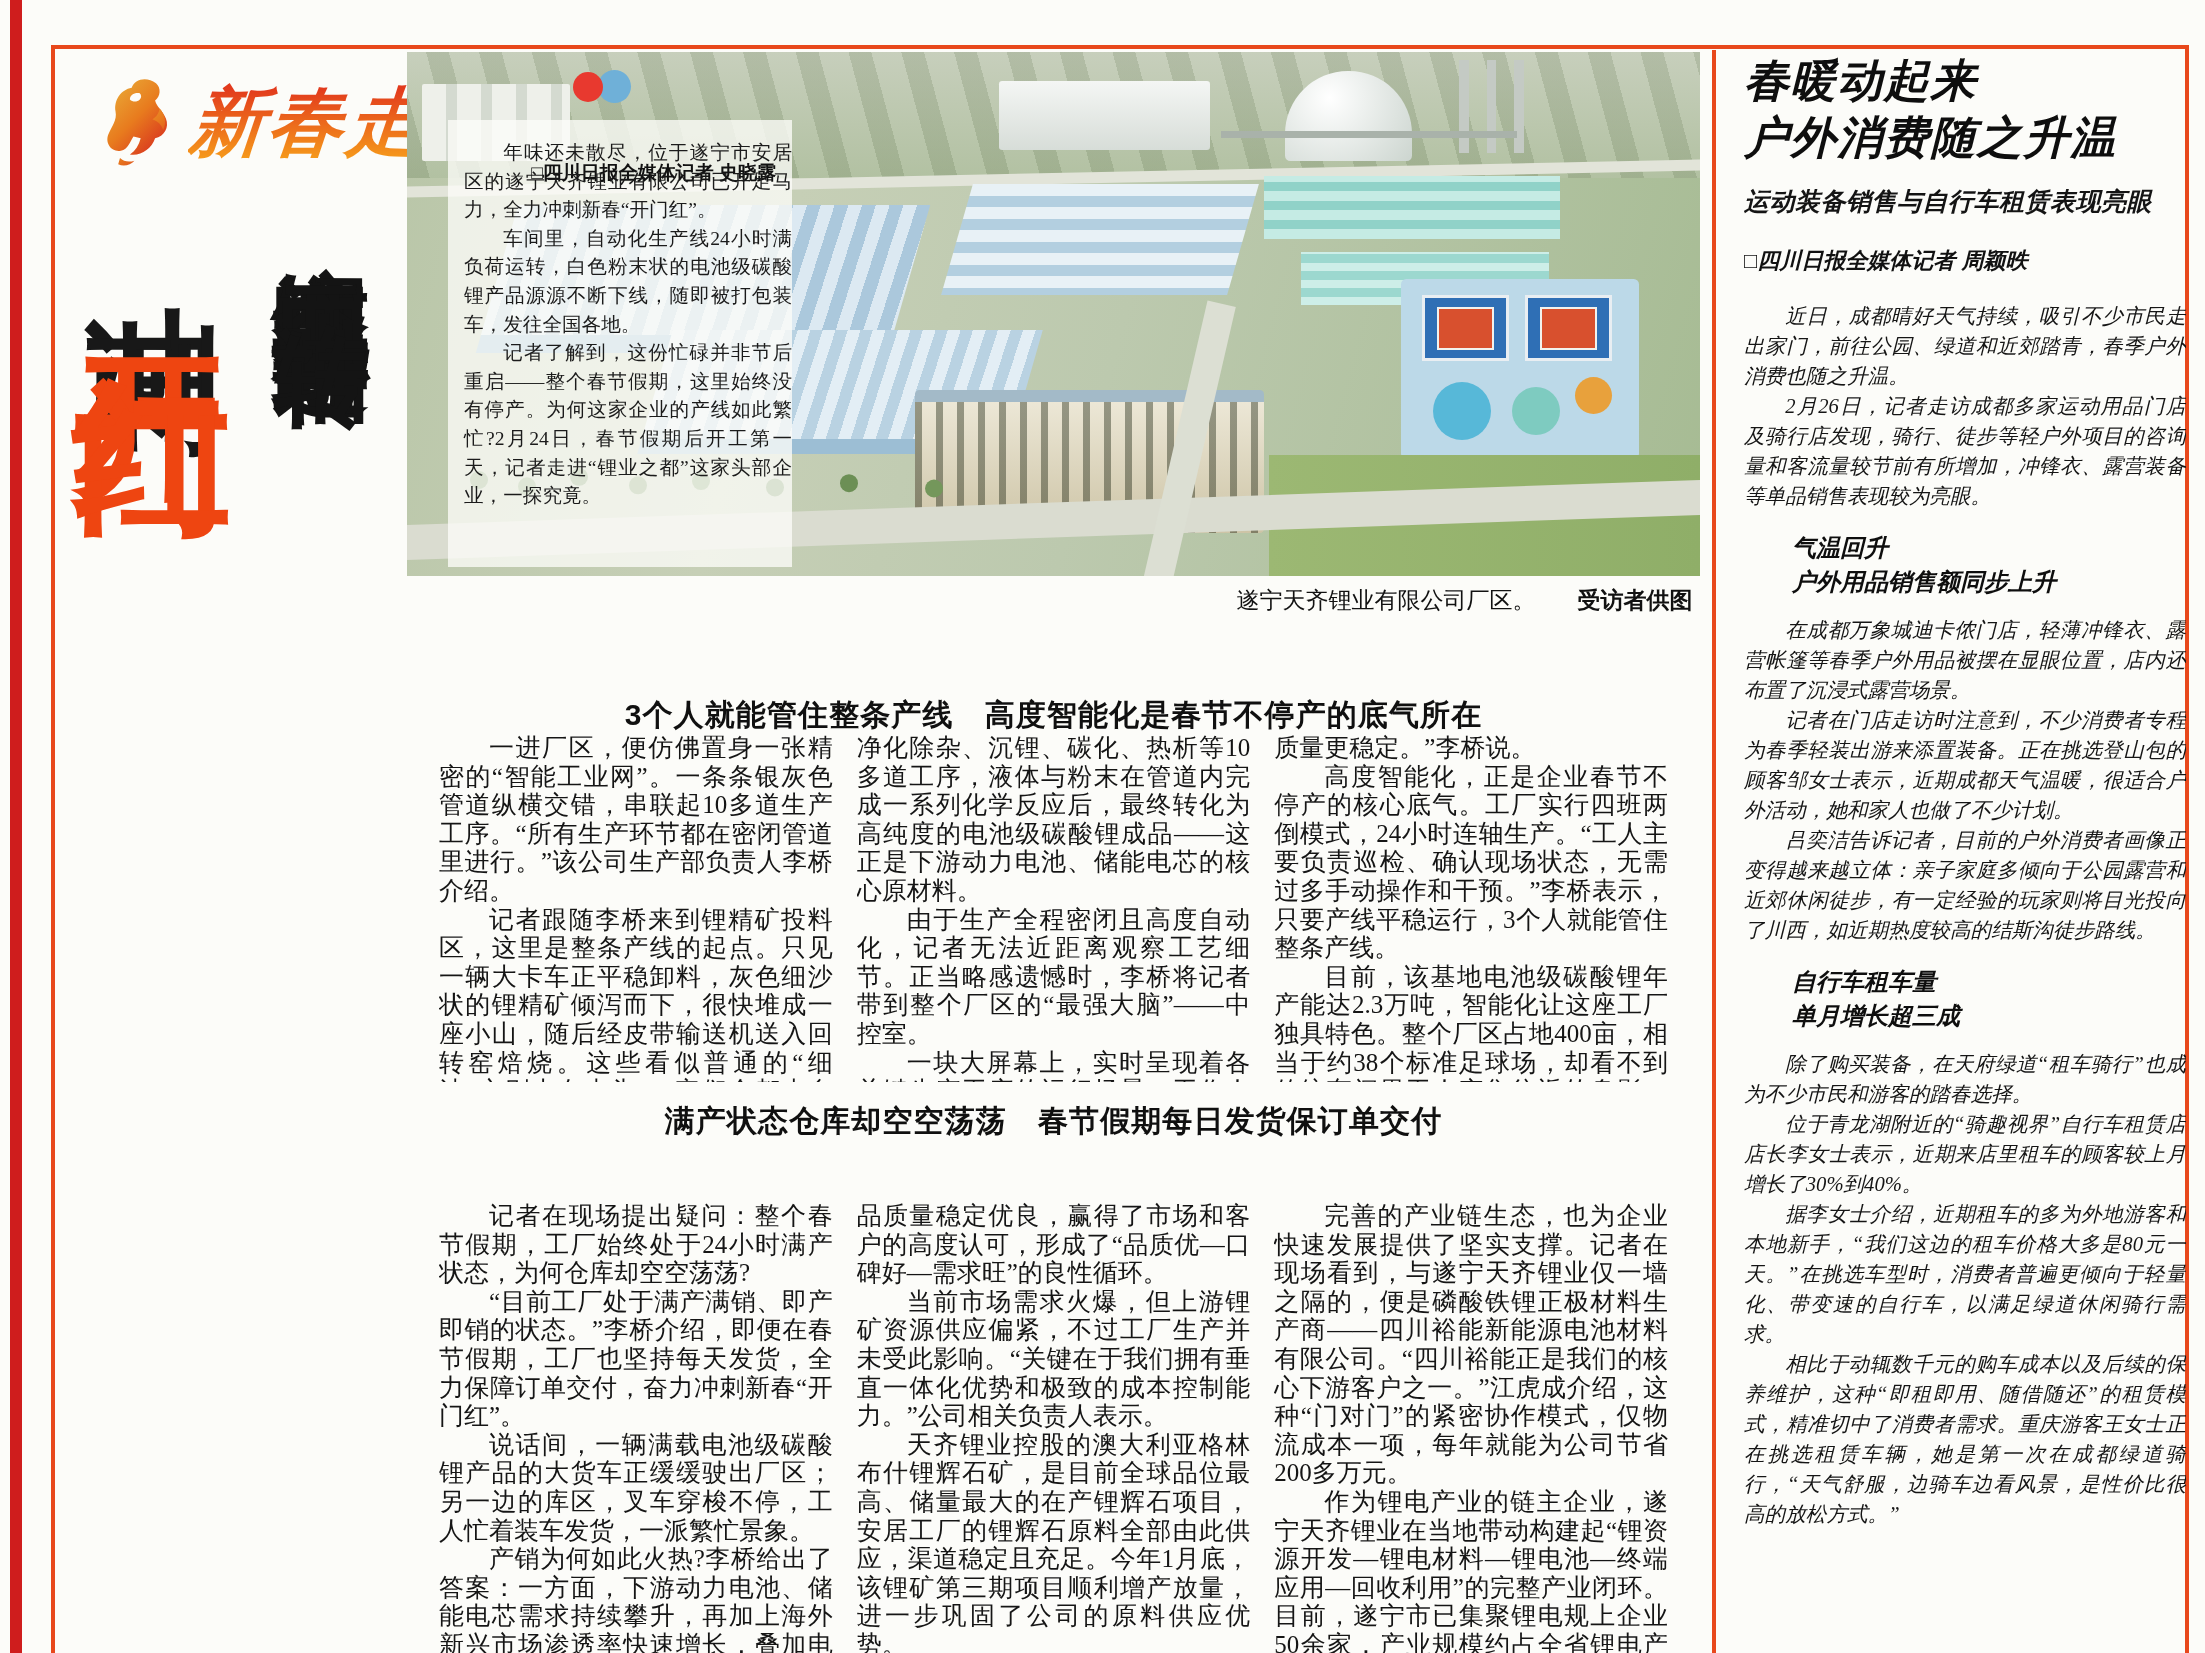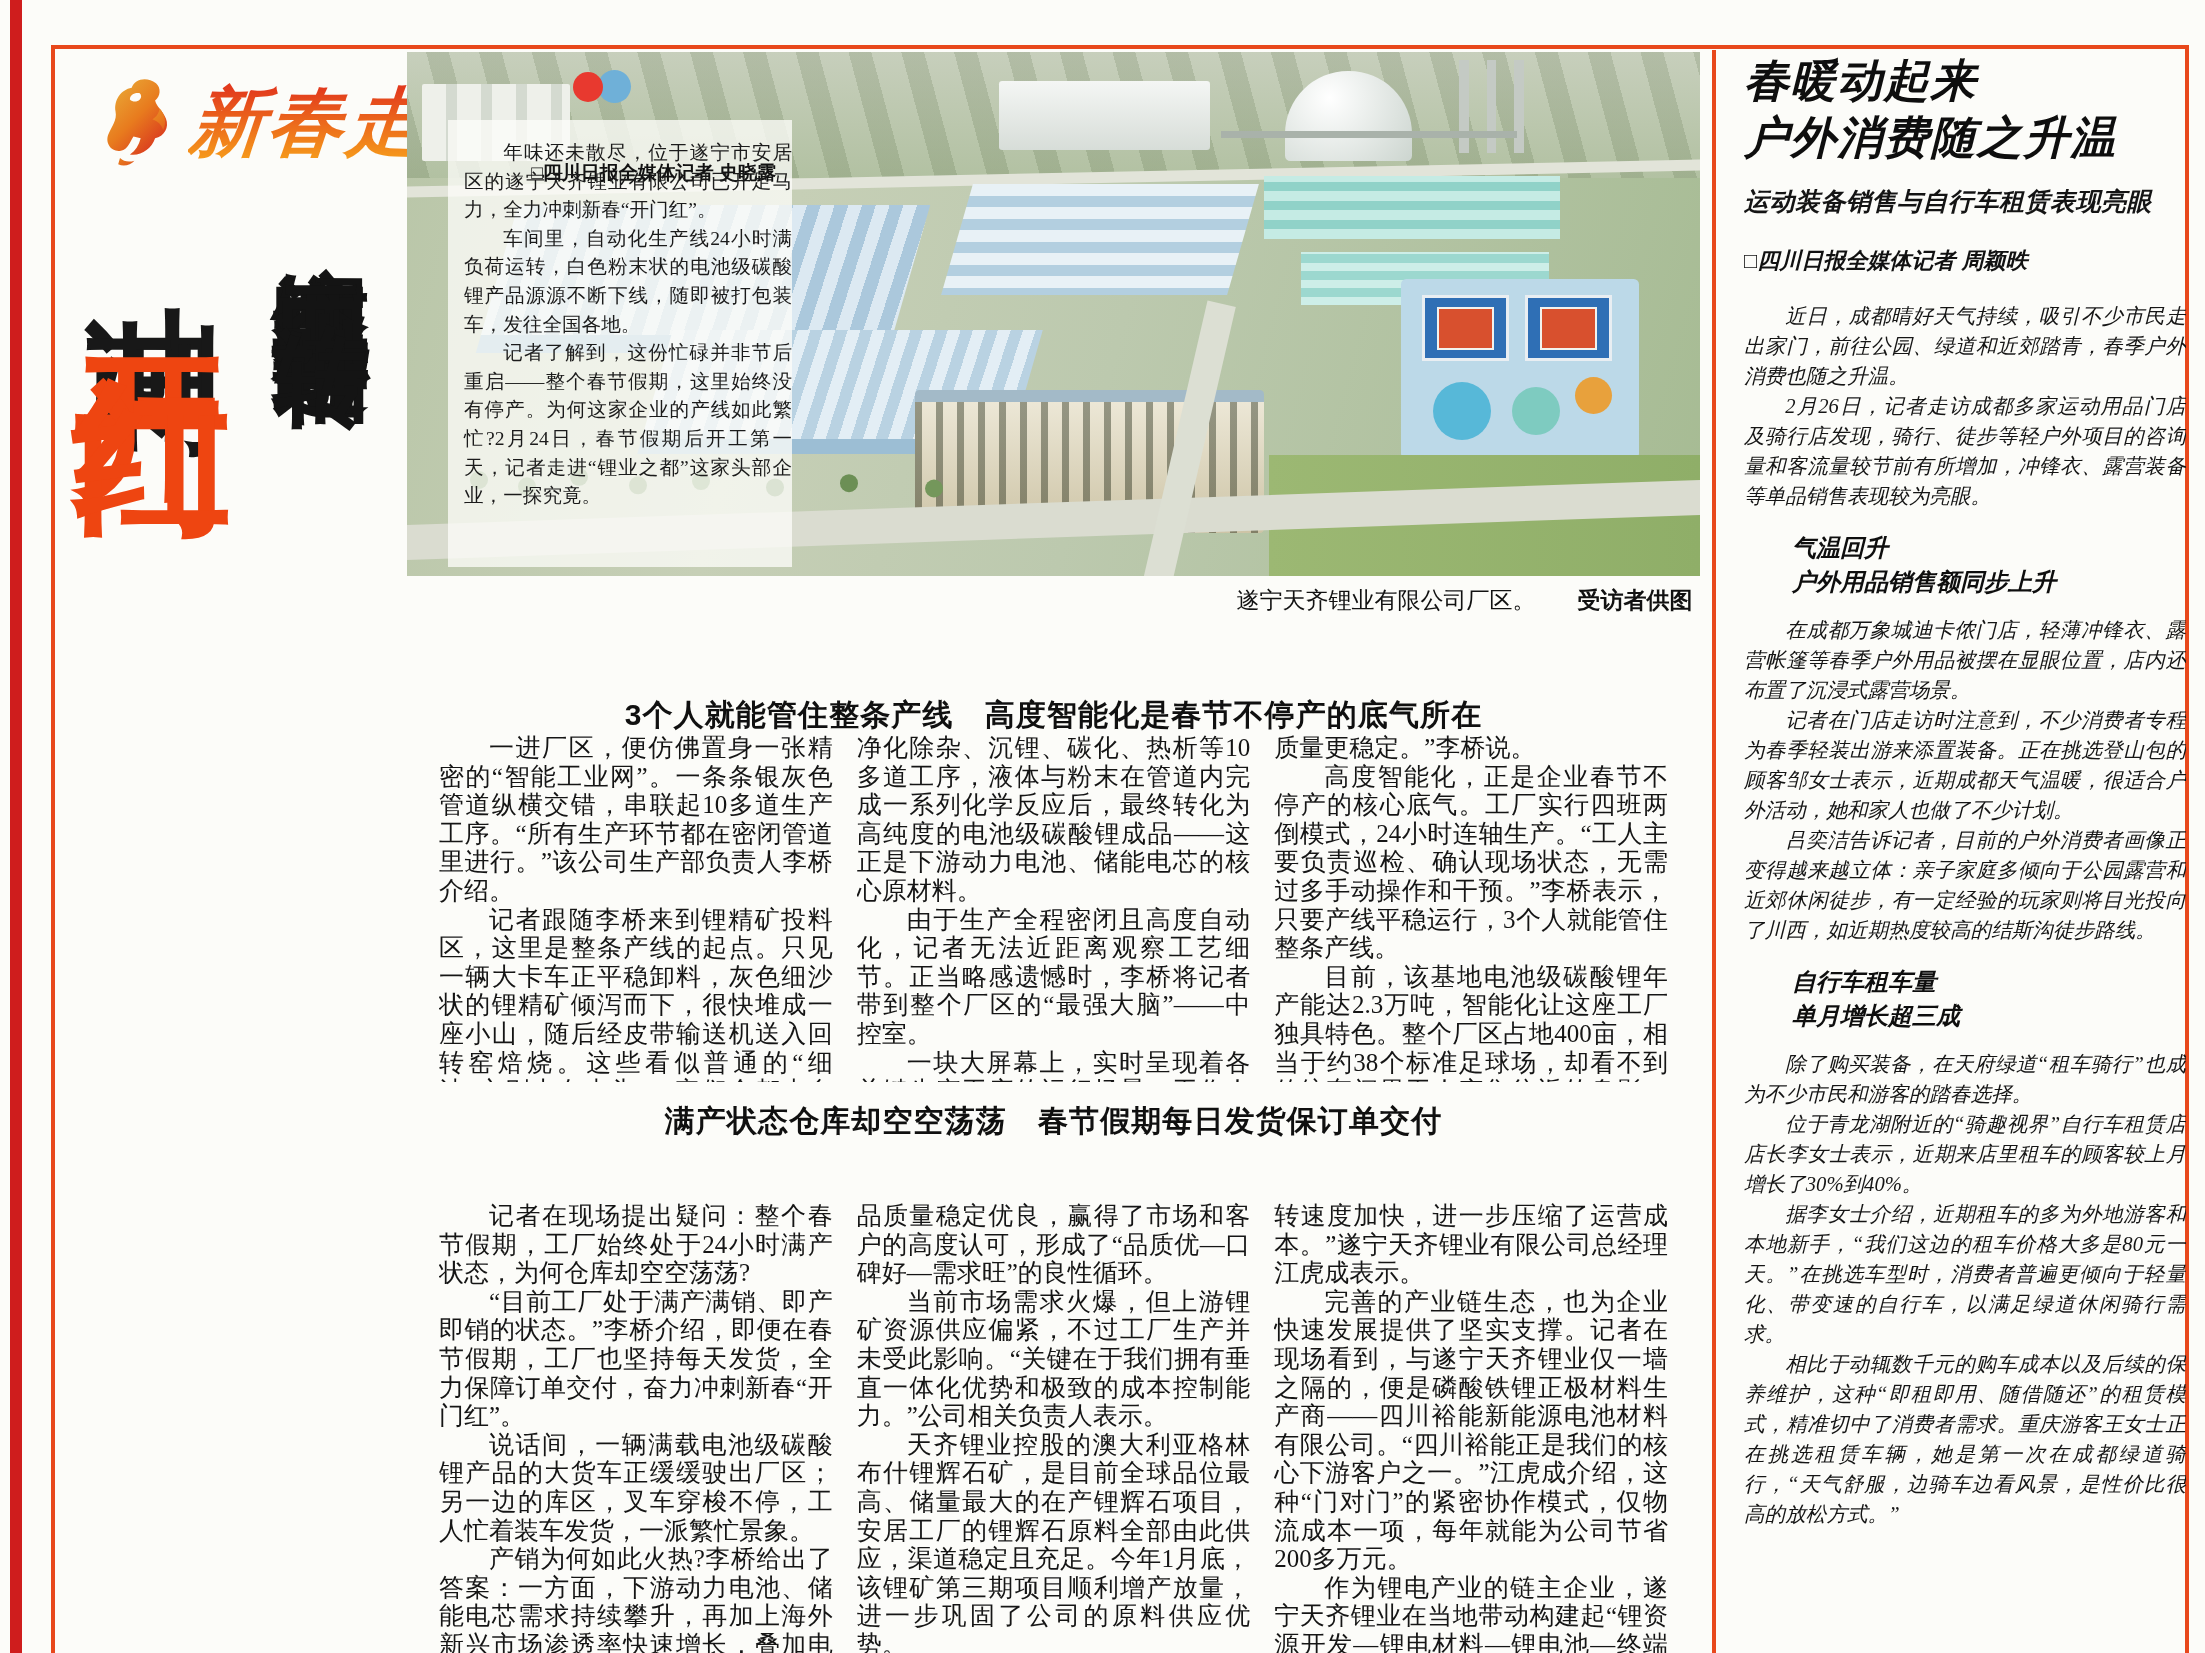--- a/index.html
+++ b/index.html
@@ -203,21 +203,20 @@
         <p class="para ind">说话间，一辆满载电池级碳酸锂产品的大货车正缓缓驶出厂区；另一边的库区，叉车穿梭不停，工人忙着装车发货，一派繁忙景象。</p>
         <p class="para ind">产销为何如此火热?李桥给出了答案：一方面，下游动力电池、储能电芯需求持续攀升，再加上海外新兴市场渗透率快速增长，叠加电池出口退税政策调整的影响，一季度锂电企业“抢出口”效应明显，带动锂盐刚需持续走高；另一方面，公司坚守品质为先，建立了完善的质量管控体系，严控生产各环节，产</p>
       </div>
     <div class="col">
         <p class="para">品质量稳定优良，赢得了市场和客户的高度认可，形成了“品质优—口碑好—需求旺”的良性循环。</p>
         <p class="para ind">当前市场需求火爆，但上游锂矿资源供应偏紧，不过工厂生产并未受此影响。“关键在于我们拥有垂直一体化优势和极致的成本控制能力。”公司相关负责人表示。</p>
         <p class="para ind">天齐锂业控股的澳大利亚格林布什锂辉石矿，是目前全球品位最高、储量最大的在产锂辉石项目，安居工厂的锂辉石原料全部由此供应，渠道稳定且充足。今年1月底，该锂矿第三期项目顺利增产放量，进一步巩固了公司的原料供应优势。</p>
         <p class="para ind">成本控制方面，作为天齐锂业的旗舰工厂，安居基地的自动化水平和生产工艺均处于全球领先地位，有效降低了物料消耗成本和单位产品能耗。“再加上供应链高效协同，库存周</p>
       </div>
     <div class="col">
-        <p class="para">转速度加快，进一步压缩了运营成本。”遂宁天齐锂业有限公司总经理江虎成表示。</p>
         <p class="para ind">完善的产业链生态，也为企业快速发展提供了坚实支撑。记者在现场看到，与遂宁天齐锂业仅一墙之隔的，便是磷酸铁锂正极材料生产商——四川裕能新能源电池材料有限公司。“四川裕能正是我们的核心下游客户之一。”江虎成介绍，这种“门对门”的紧密协作模式，仅物流成本一项，每年就能为公司节省200多万元。</p>
         <p class="para ind">作为锂电产业的链主企业，遂宁天齐锂业在当地带动构建起“锂资源开发—锂电材料—锂电池—终端应用—回收利用”的完整产业闭环。目前，遂宁市已集聚锂电规上企业50余家，产业规模约占全省锂电产业的四分之一，成为四川打造世界级锂电产业基地的核心力量。</p>
       </div>
   </div>
 
   <div class="sidebar">
     <div class="sb-headline">
       <div>春暖动起来</div>
       <div>户外消费随之升温</div>
     </div>

